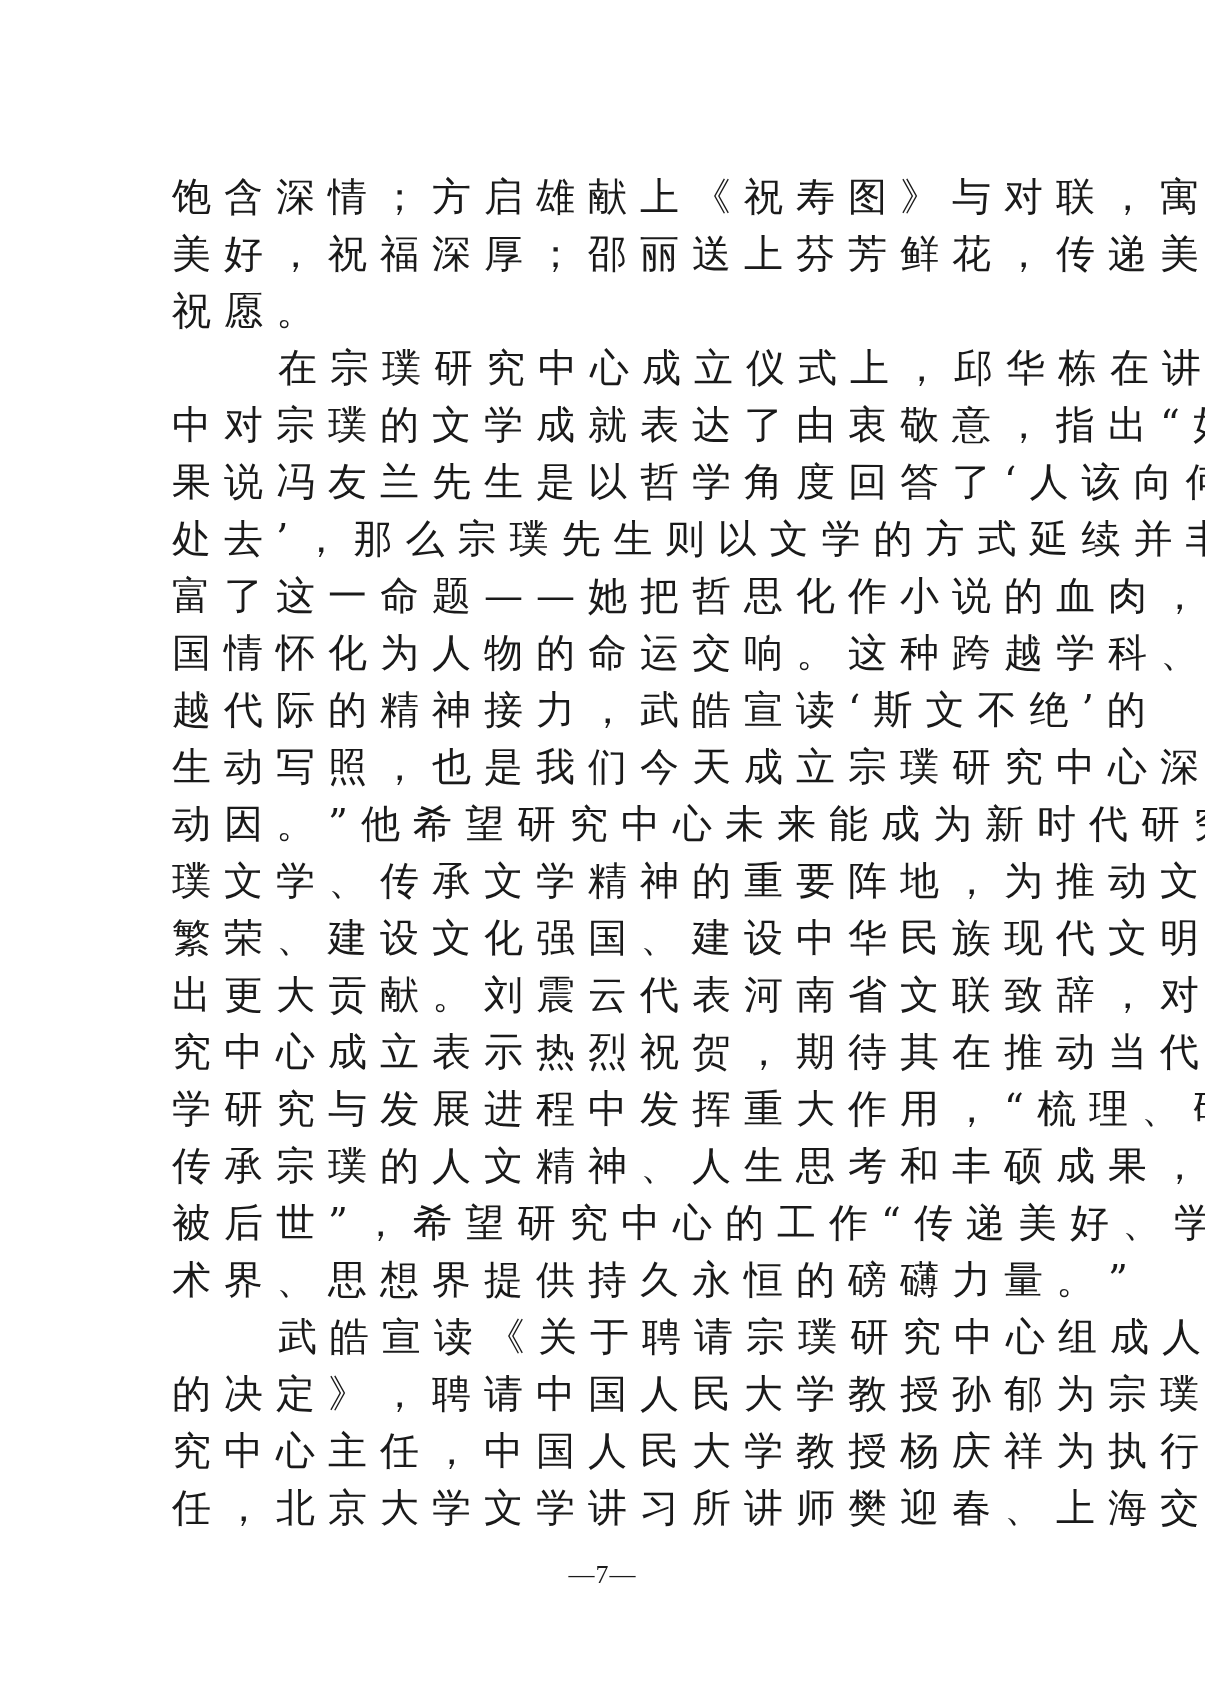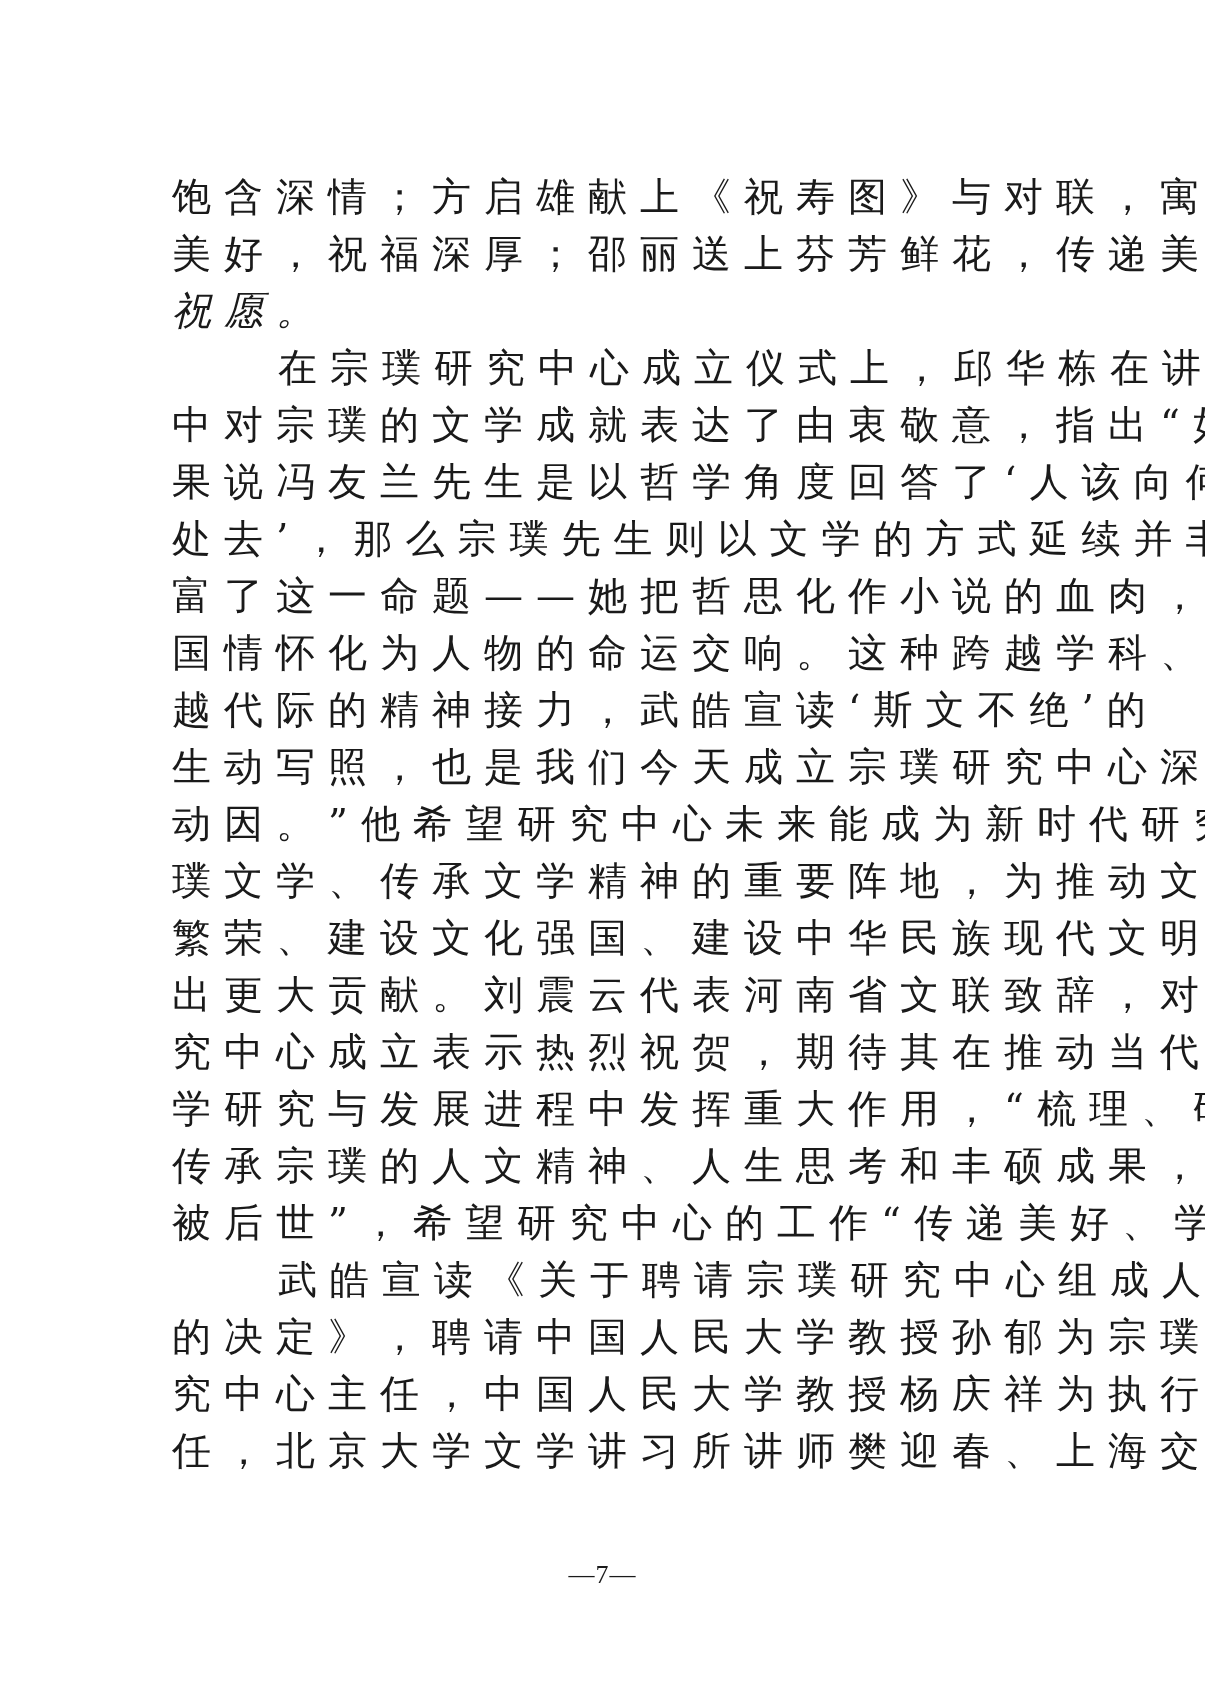--- a/index.html
+++ b/index.html
@@ -35,21 +35,20 @@
     line-height: 57px;
     font-size: 39px;
     white-space: nowrap;
     letter-spacing: 13px;
     text-align: justify;
     text-align-last: justify;
     width: 852px;
   }
   .line.last {
     text-align-last: left;
-    font-style: italic;
   }
   .line.indent {
     padding-left: 106px;
     width: 746px;
   }
   .page-number {
     position: absolute;
     left: 0;
     width: 1205px;
     top: 1560px;
@@ -79,20 +78,21 @@
     <span class="line">越代际的精神接力，武皓宣读‘斯文不绝’的</span>
     <span class="line">生动写照，也是我们今天成立宗璞研究中心深层</span>
     <span class="line">动因。”他希望研究中心未来能成为新时代研究宗</span>
     <span class="line">璞文学、传承文学精神的重要阵地，为推动文化</span>
     <span class="line">繁荣、建设文化强国、建设中华民族现代文明作</span>
     <span class="line">出更大贡献。刘震云代表河南省文联致辞，对研</span>
     <span class="line">究中心成立表示热烈祝贺，期待其在推动当代文</span>
     <span class="line">学研究与发展进程中发挥重大作用，“梳理、研究、</span>
     <span class="line">传承宗璞的人文精神、人生思考和丰硕成果，泽</span>
     <span class="line">被后世”，希望研究中心的工作“传递美好、学</span>
+    <span class="line last">术界、思想界提供持久永恒的磅礴力量。”</span>
 
     <span class="line indent">武皓宣读《关于聘请宗璞研究中心组成人员</span>
     <span class="line">的决定》，聘请中国人民大学教授孙郁为宗璞研</span>
     <span class="line">究中心主任，中国人民大学教授杨庆祥为执行主</span>
     <span class="line">任，北京大学文学讲习所讲师樊迎春、上海交通</span>
   </div>
 
   <div class="page-number">—7—</div>
 </div>
 

